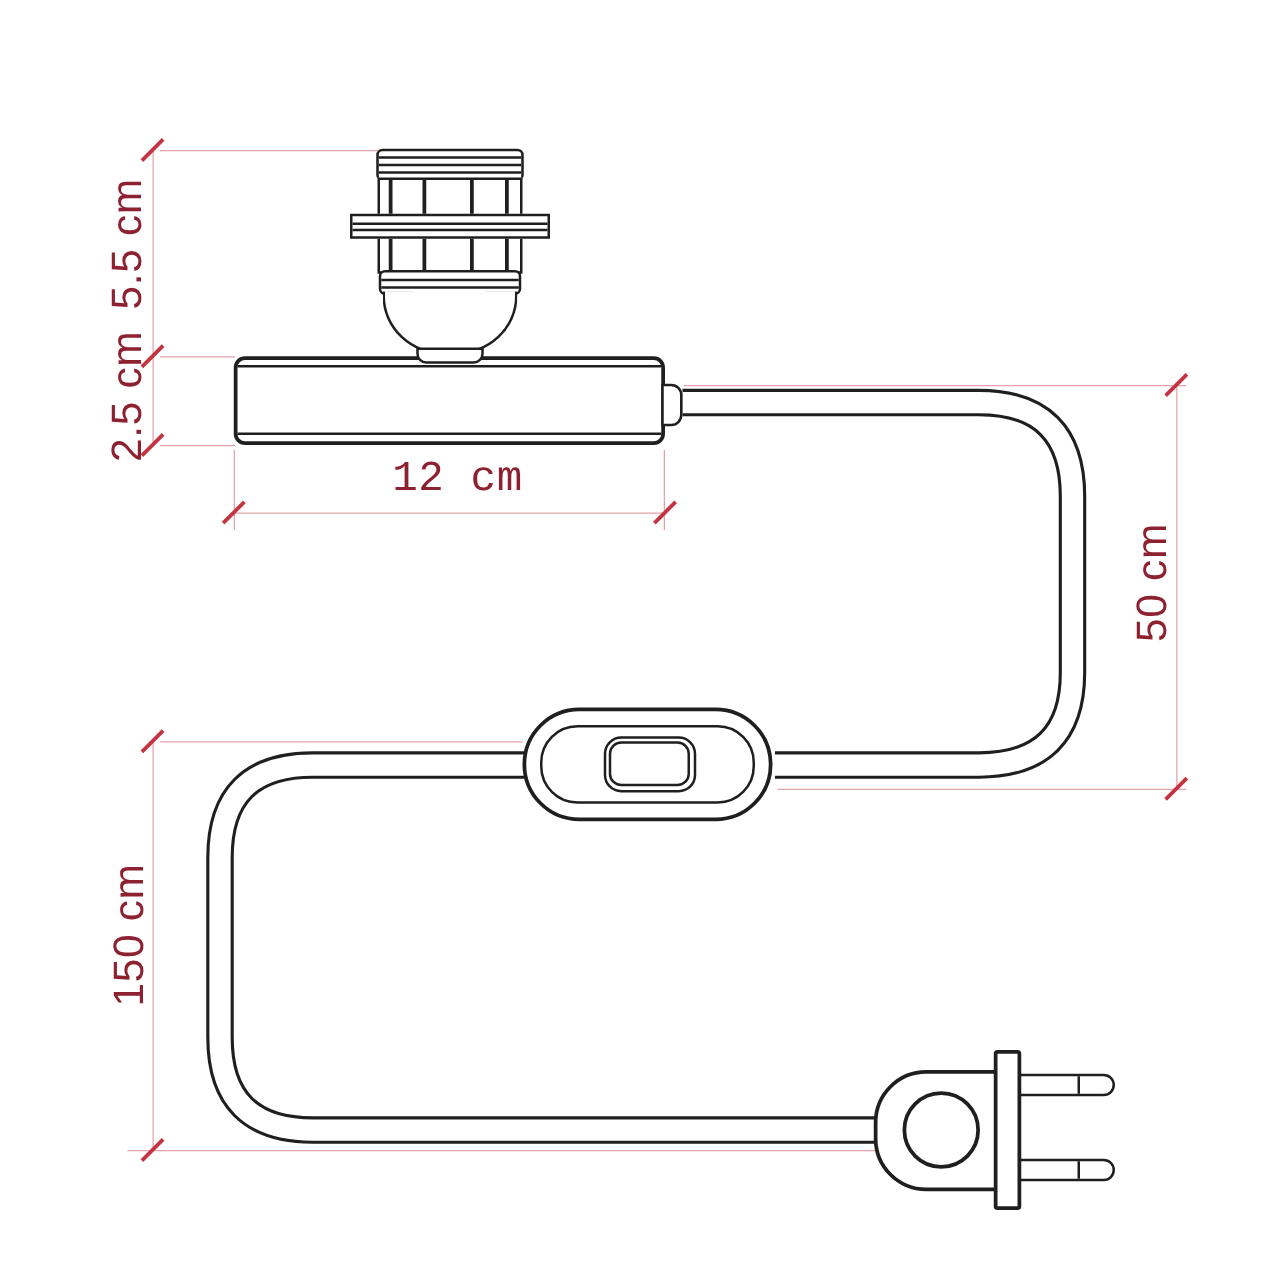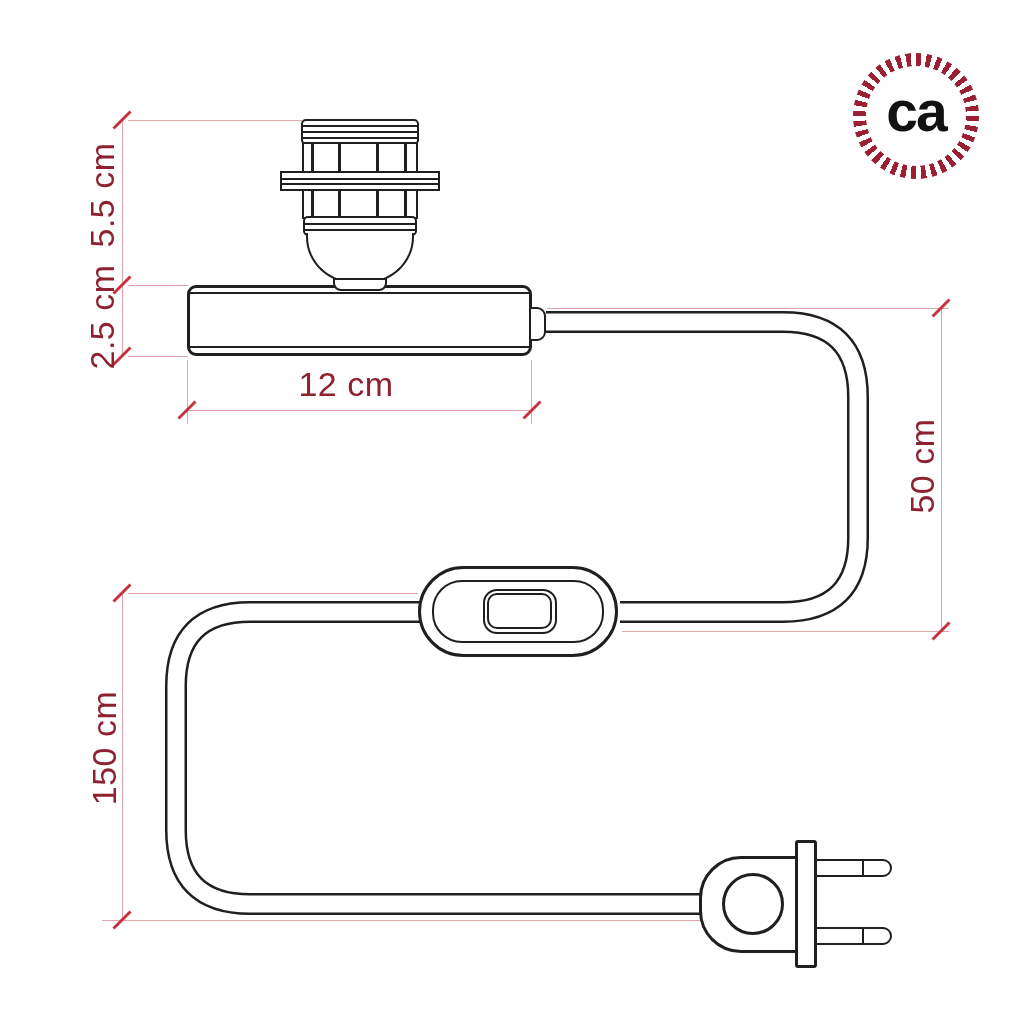--- a/index.html
+++ b/index.html
@@ -97,35 +97,30 @@
   <div class="tick" style="left:122px;top:285px;"></div>
   <div class="tick" style="left:122px;top:356px;"></div>
   <div class="dimlabel rot" style="left:102px;top:195px;">5.5 cm</div>
   <div class="dimlabel rot" style="left:102px;top:317px;">2.5 cm</div>
 
   <div class="dimline" style="left:187px;top:360px;width:1px;height:64px;"></div>
   <div class="dimline" style="left:531px;top:360px;width:1px;height:64px;"></div>
   <div class="dimline" style="left:187px;top:410px;width:345px;height:1px;"></div>
   <div class="tick" style="left:187px;top:410px;"></div>
   <div class="tick" style="left:532px;top:410px;"></div>
-  <div class="dimlabel" style="left:346px;top:384px;">12 cm</div>
+  <div class="dimlabel" style="left:366px;top:384px;font-family:Liberation Mono, monospace;">12 cm</div>
 
   <div class="dimline" style="left:547px;top:308px;width:402px;height:1px;"></div>
   <div class="dimline" style="left:622px;top:631px;width:327px;height:1px;"></div>
   <div class="dimline" style="left:941px;top:308px;width:1px;height:323px;"></div>
   <div class="tick" style="left:941px;top:308px;"></div>
   <div class="tick" style="left:941px;top:631px;"></div>
   <div class="dimlabel rot" style="left:922px;top:466px;">50 cm</div>
 
   <div class="dimline" style="left:128px;top:593px;width:290px;height:1px;"></div>
   <div class="dimline" style="left:102px;top:920px;width:598px;height:1px;"></div>
   <div class="dimline" style="left:122px;top:593px;width:1px;height:327px;"></div>
   <div class="tick" style="left:122px;top:593px;"></div>
   <div class="tick" style="left:122px;top:920px;"></div>
   <div class="dimlabel rot" style="left:104px;top:748px;">150 cm</div>
 
-  <div id="logo">
-    <div id="logo-inner">
-      <span id="logo-text">ca</span>
-    </div>
-  </div>
 
 </div>
 
 </body></html>

